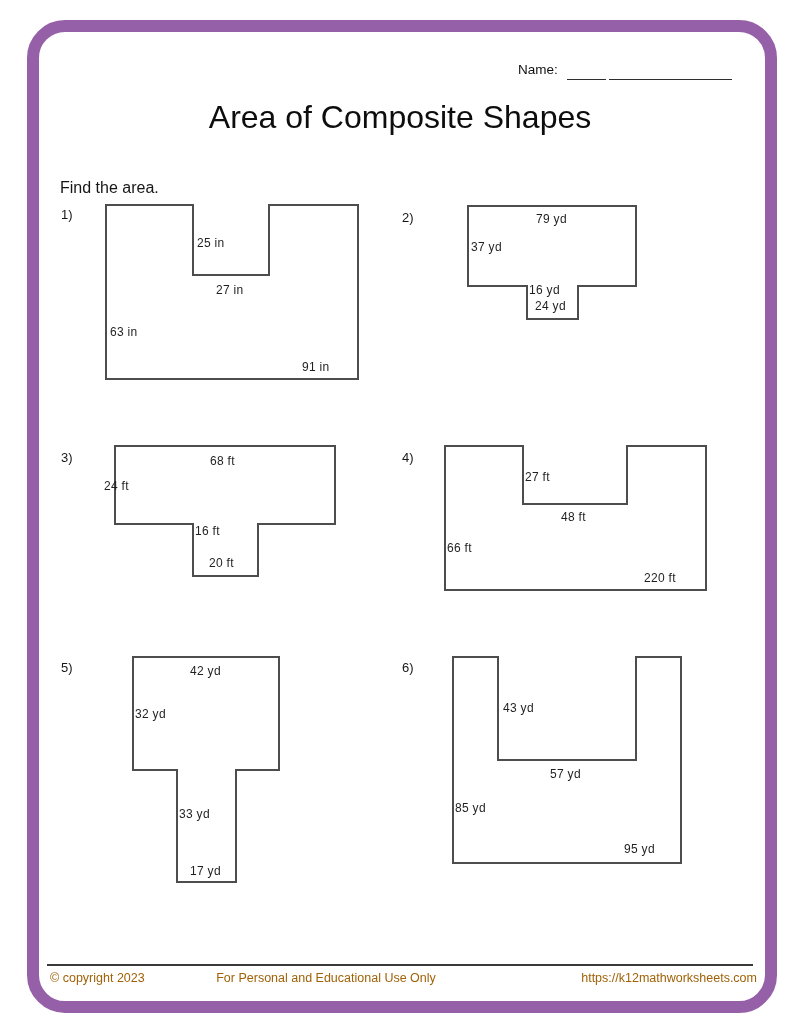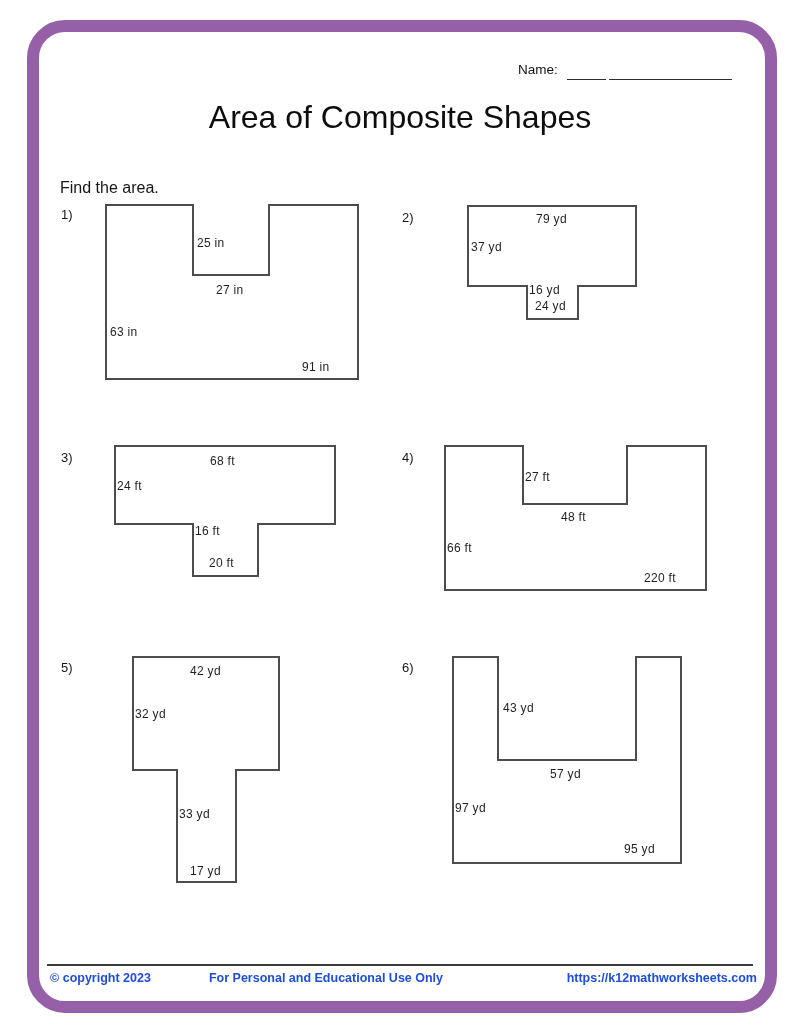--- a/index.html
+++ b/index.html
@@ -18,21 +18,21 @@
   .title{
     position:absolute;left:0;top:99px;width:800px;margin:0;text-align:center;
     font-size:32px;line-height:36px;font-weight:400;color:#0d0d0d;letter-spacing:0px;
   }
   .instruction{position:absolute;left:60px;top:171px;font-size:16px;color:#161616;margin-top:8px;}
   svg.shapes{position:absolute;left:0;top:0;width:800px;height:1035px;pointer-events:none;}
   svg.shapes polygon{fill:#ffffff;stroke:#4d4d4d;stroke-width:2;stroke-linejoin:miter;}
   .pnum{position:absolute;font-size:13px;color:#161616;white-space:nowrap;}
   .dim{position:absolute;font-size:12px;color:#1f1f1f;white-space:nowrap;letter-spacing:0.3px;}
   .footer-line{position:absolute;left:47px;top:964px;width:706px;height:0;border-top:2px solid #3a3a3a;}
-  .footer-text{position:absolute;top:971px;font-size:12.5px;color:#1d4ed8;white-space:nowrap;font-weight:bold;}
+  .footer-text{position:absolute;top:971px;font-size:12.5px;color:#a16207;white-space:nowrap;}
   .footer-copy{left:50px;}
   .footer-usage{left:0;width:652px;text-align:center;}
   .footer-site{right:43px;margin-left:8px;}
 </style>
 </head>
 <body>
 
 <div id="page">
 
   <div class="frame"></div>
@@ -61,40 +61,40 @@
   <div class="dim" style="left:302px;top:360px">91 in</div>
 
   <div class="pnum" style="left:402px;top:210px">2)</div>
   <div class="dim" style="left:536px;top:212px">79 yd</div>
   <div class="dim" style="left:471px;top:240px">37 yd</div>
   <div class="dim" style="left:529px;top:283px">16 yd</div>
   <div class="dim" style="left:535px;top:299px">24 yd</div>
 
   <div class="pnum" style="left:61px;top:450px">3)</div>
   <div class="dim" style="left:210px;top:454px">68 ft</div>
-  <div class="dim" style="left:117px;top:479px">24 ft</div>
+  <div class="dim" style="left:104px;top:479px">24 ft</div>
   <div class="dim" style="left:195px;top:524px">16 ft</div>
   <div class="dim" style="left:209px;top:556px">20 ft</div>
 
   <div class="pnum" style="left:402px;top:450px">4)</div>
   <div class="dim" style="left:525px;top:470px">27 ft</div>
   <div class="dim" style="left:561px;top:510px">48 ft</div>
   <div class="dim" style="left:447px;top:541px">66 ft</div>
   <div class="dim" style="left:644px;top:571px">220 ft</div>
 
   <div class="pnum" style="left:61px;top:660px">5)</div>
   <div class="dim" style="left:190px;top:664px">42 yd</div>
   <div class="dim" style="left:135px;top:707px">32 yd</div>
   <div class="dim" style="left:179px;top:807px">33 yd</div>
   <div class="dim" style="left:190px;top:864px">17 yd</div>
 
   <div class="pnum" style="left:402px;top:660px">6)</div>
   <div class="dim" style="left:503px;top:701px">43 yd</div>
   <div class="dim" style="left:550px;top:767px">57 yd</div>
-  <div class="dim" style="left:455px;top:801px">97 yd</div>
+  <div class="dim" style="left:455px;top:801px">85 yd</div>
   <div class="dim" style="left:624px;top:842px">95 yd</div>
 
   <div class="footer-line"></div>
   <div class="footer-text footer-copy">© copyright 2023</div>
   <div class="footer-text footer-usage">For Personal and Educational Use Only</div>
   <div class="footer-text footer-site">https://k12mathworksheets.com</div>
 
 </div>
 
 </body></html>

